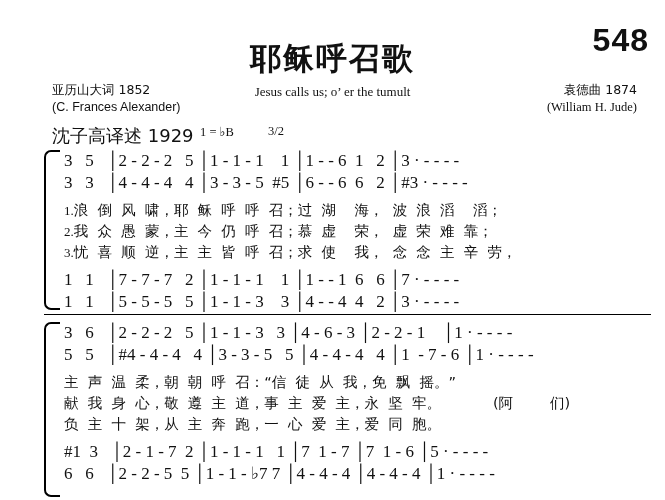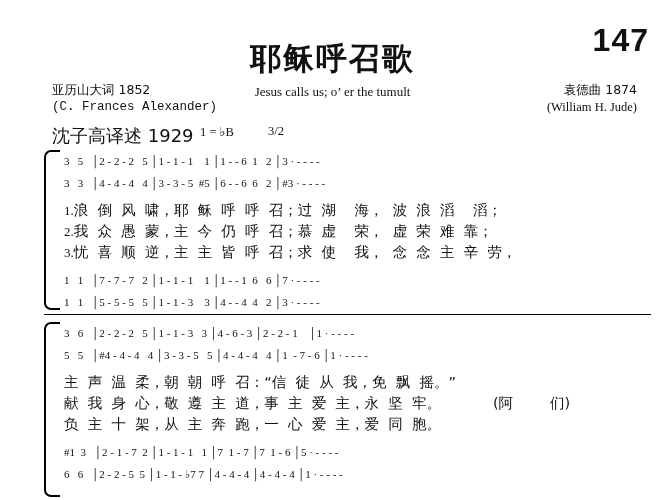--- a/index.html
+++ b/index.html
@@ -56,21 +56,21 @@
     left: 52px;
     top: 82px;
     font-size: 12.5px;
     font-family: "DejaVu Sans", sans-serif;
   }
   .credit-left-2 {
     position: absolute;
     left: 52px;
     top: 100px;
     font-size: 12.5px;
-    font-family: Liberation Mono, monospace;
+    font-family: Liberation Sans, sans-serif;
   }
   .credit-left-3 {
     position: absolute;
     left: 52px;
     top: 124px;
     font-size: 18px;
     font-family: "DejaVu Sans", sans-serif;
   }
   .credit-right-1 {
     position: absolute;
@@ -119,21 +119,21 @@
     width: 14px;
     bottom: 0;
     border-left: 2px solid #000;
     border-top: 2px solid #000;
     border-bottom: 2px solid #000;
     border-radius: 7px 0 0 7px;
   }
   .notes-line {
     height: 22px;
     line-height: 22px;
-    font-size: 11px;
+    font-size: 17px;
     white-space: pre;
     font-family: "Liberation Serif", serif;
     margin-left: 20px;
     letter-spacing: 0px;
   }
   .notes-upper { font-weight: normal; }
   .lyric-line {
     height: 21px;
     line-height: 21px;
     font-size: 14.5px;
@@ -158,21 +158,21 @@
 
   .paren-note {
     font-family: "DejaVu Sans", sans-serif;
   }
 </style>
 </head>
 <body>
 
 <div class="page">
 
-  <div class="page-number">147</div>
+  <div class="page-number">548</div>
   <div class="title">耶稣呼召歌</div>
   <div class="subtitle">Jesus calls us; o’ er the tumult</div>
 
   <div class="credit-left-1">亚历山大词 1852</div>
   <div class="credit-left-2">(C. Frances Alexander)</div>
   <div class="credit-left-3">沈子高译述 1929</div>
 
   <div class="credit-right-1">袁德曲 1874</div>
   <div class="credit-right-2">(William H. Jude)</div>
 

